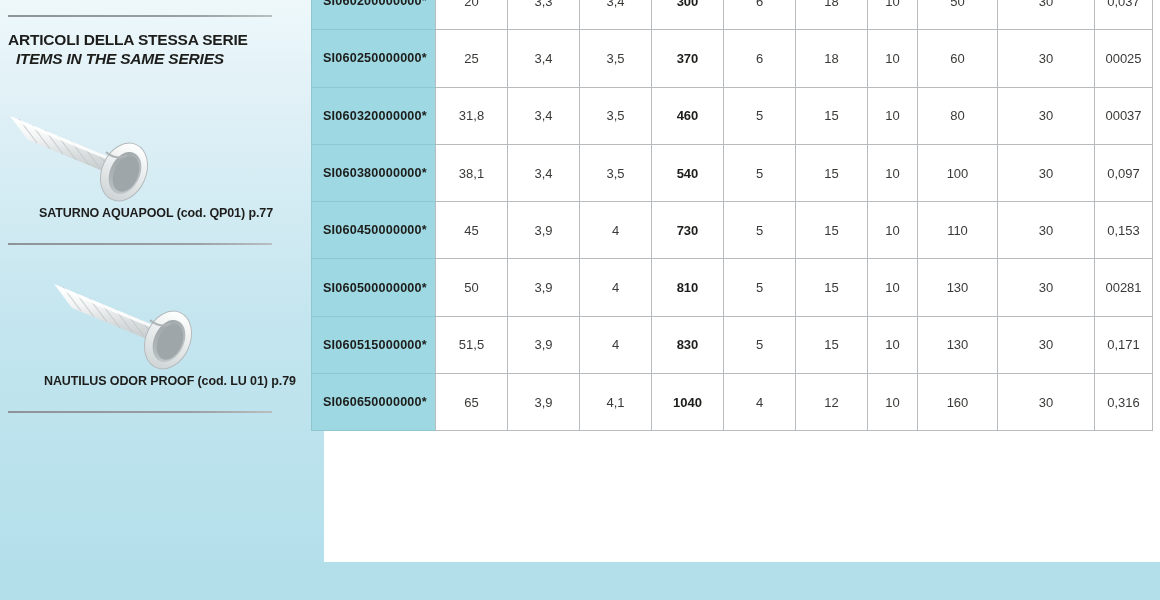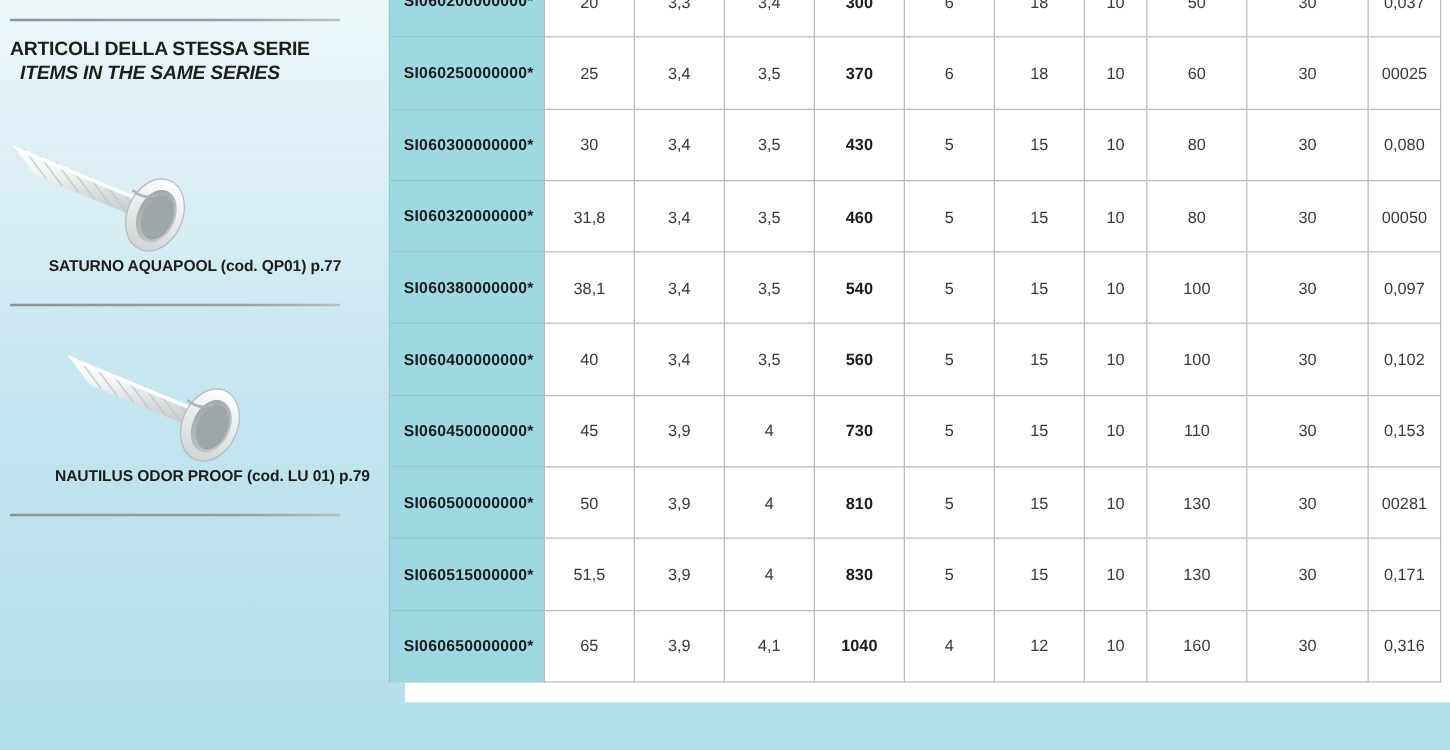--- a/index.html
+++ b/index.html
@@ -237,70 +237,44 @@
             <td>3,5</td>
             <td class="em">370</td>
             <td>6</td>
             <td>18</td>
             <td>10</td>
             <td>60</td>
             <td>30</td>
             <td>00025</td>
           </tr>
           <tr>
-            <td class="code">SI060300000000*</td>
-            <td>30</td>
-            <td>3,4</td>
-            <td>3,5</td>
-            <td class="em">430</td>
-            <td>5</td>
-            <td>15</td>
-            <td>10</td>
-            <td>80</td>
-            <td>30</td>
-            <td>0,080</td>
-          </tr>
-          <tr>
             <td class="code">SI060320000000*</td>
             <td>31,8</td>
             <td>3,4</td>
             <td>3,5</td>
             <td class="em">460</td>
             <td>5</td>
             <td>15</td>
             <td>10</td>
             <td>80</td>
             <td>30</td>
-            <td>00050</td>
+            <td>00037</td>
           </tr>
           <tr>
             <td class="code">SI060380000000*</td>
             <td>38,1</td>
             <td>3,4</td>
             <td>3,5</td>
             <td class="em">540</td>
             <td>5</td>
             <td>15</td>
             <td>10</td>
             <td>100</td>
             <td>30</td>
             <td>0,097</td>
-          </tr>
-          <tr>
-            <td class="code">SI060400000000*</td>
-            <td>40</td>
-            <td>3,4</td>
-            <td>3,5</td>
-            <td class="em">560</td>
-            <td>5</td>
-            <td>15</td>
-            <td>10</td>
-            <td>100</td>
-            <td>30</td>
-            <td>0,102</td>
           </tr>
           <tr>
             <td class="code">SI060450000000*</td>
             <td>45</td>
             <td>3,9</td>
             <td>4</td>
             <td class="em">730</td>
             <td>5</td>
             <td>15</td>
             <td>10</td>

